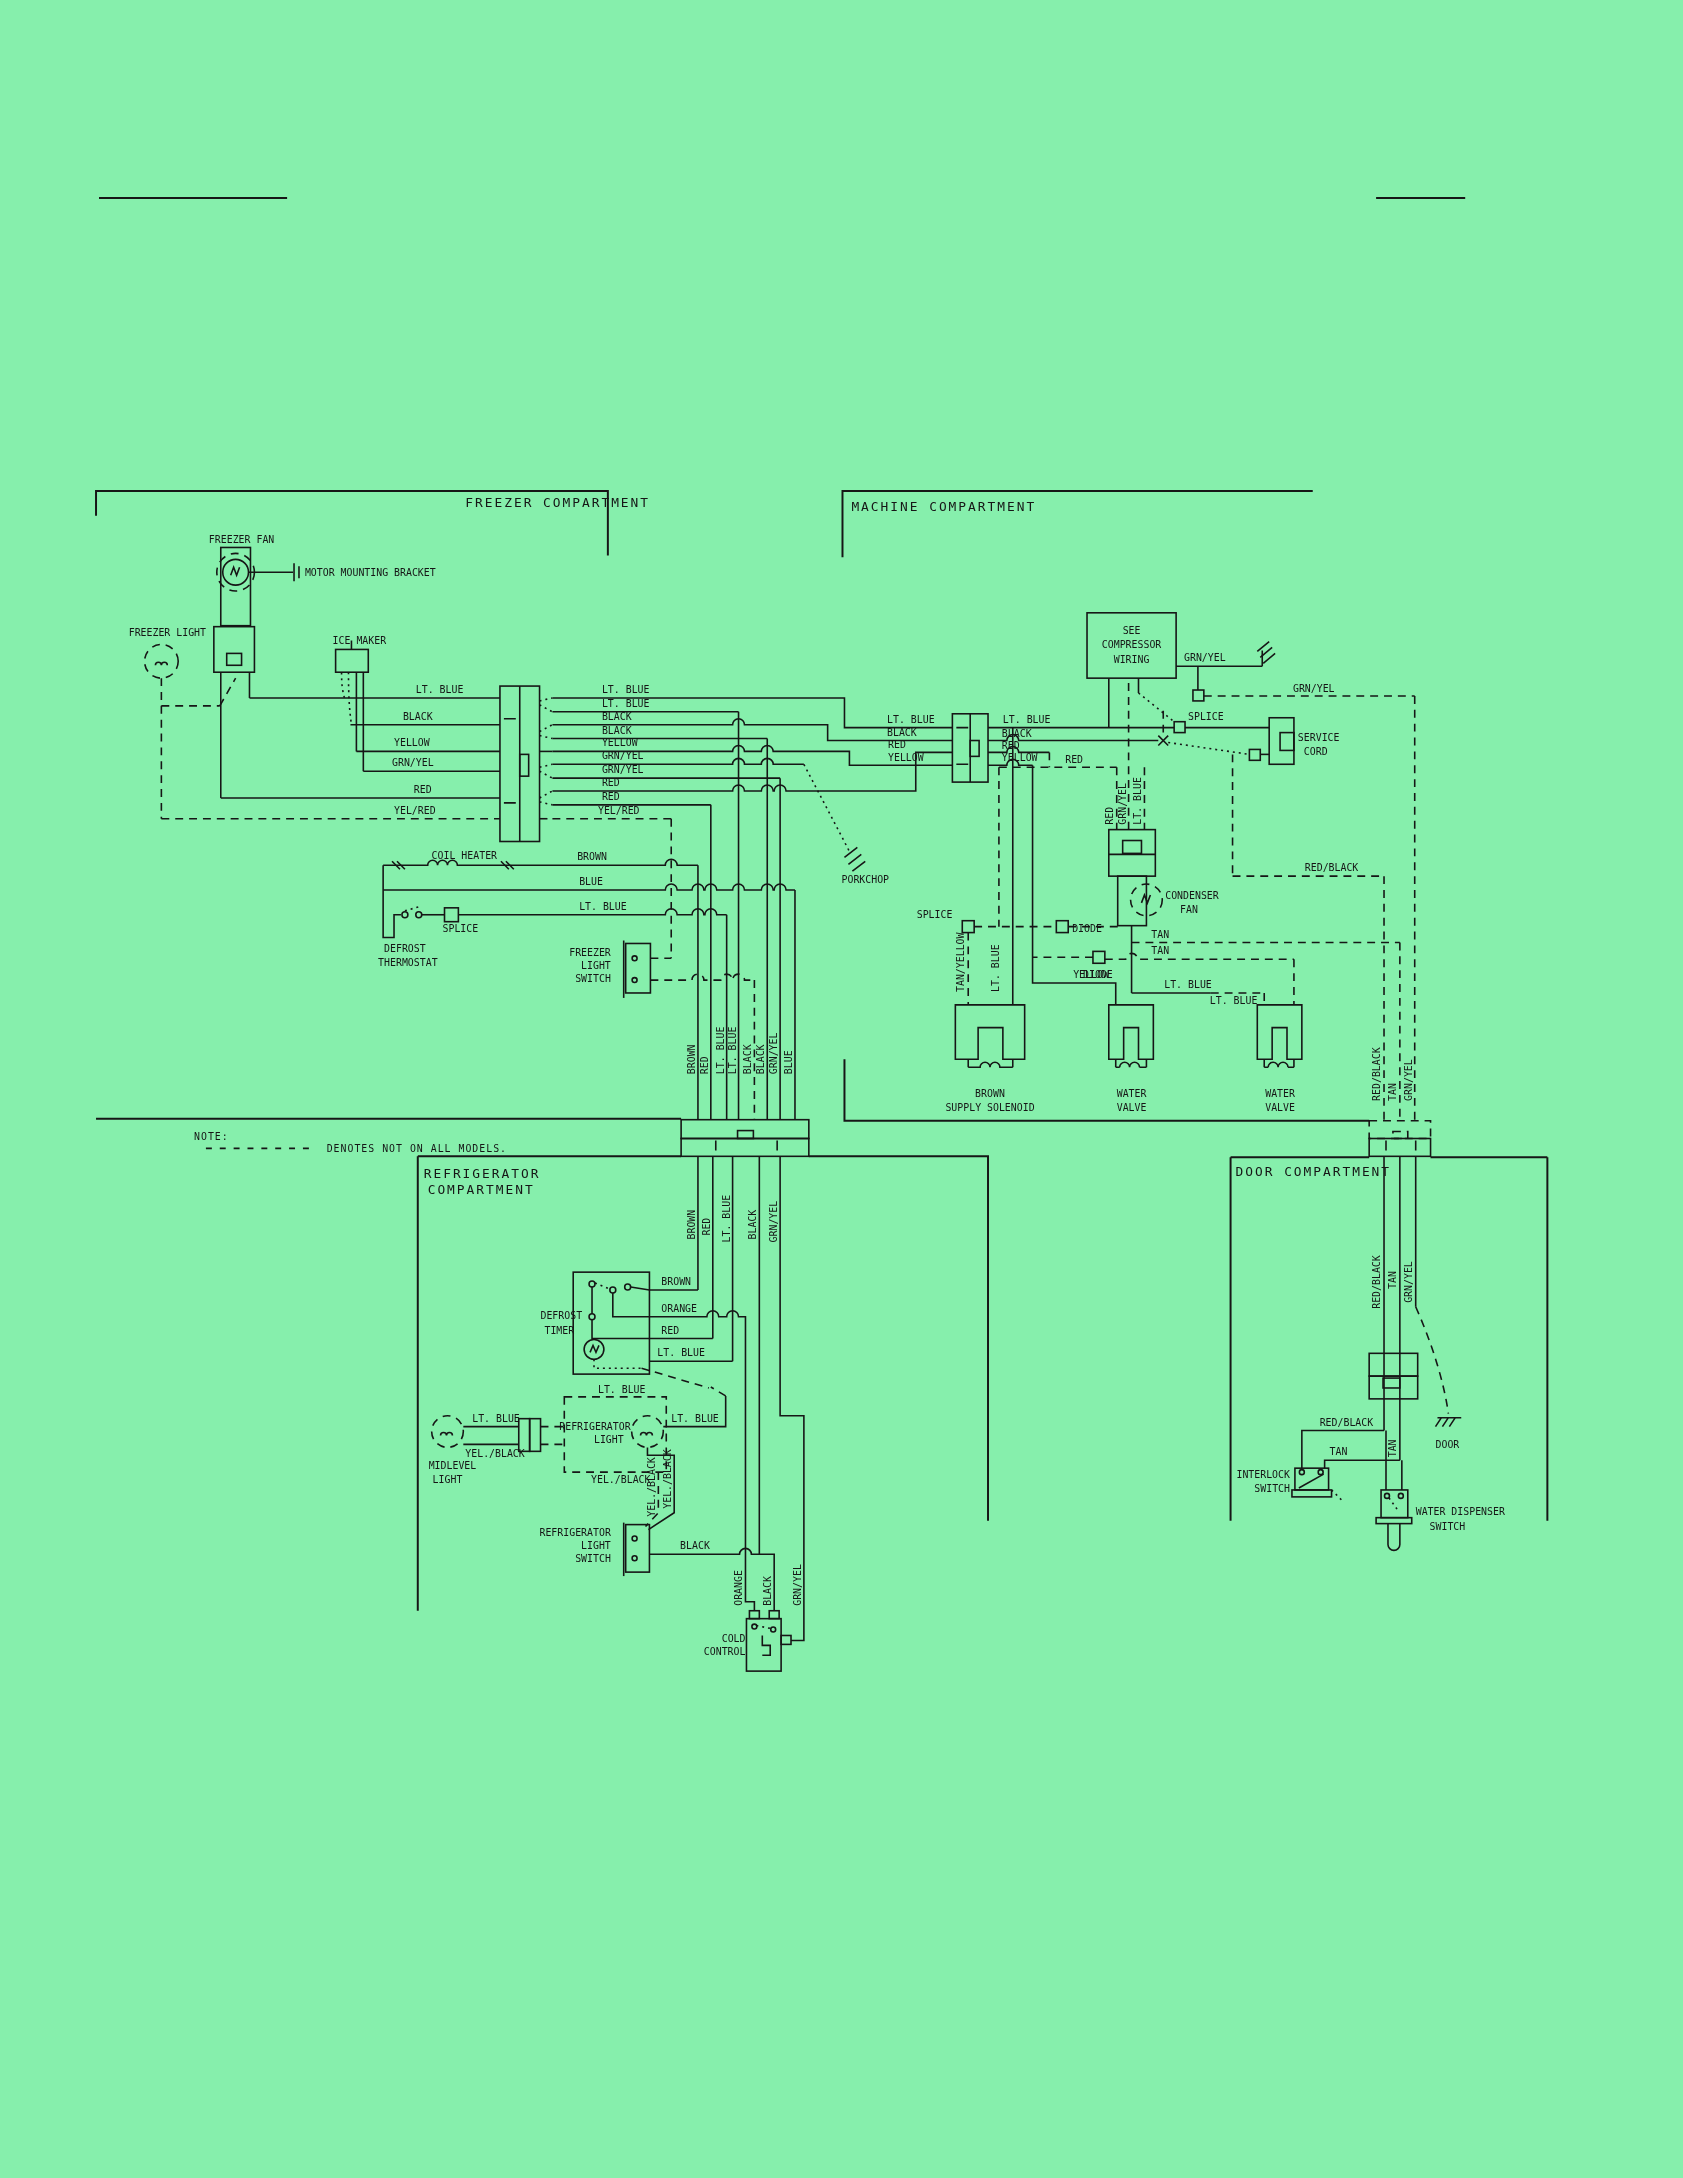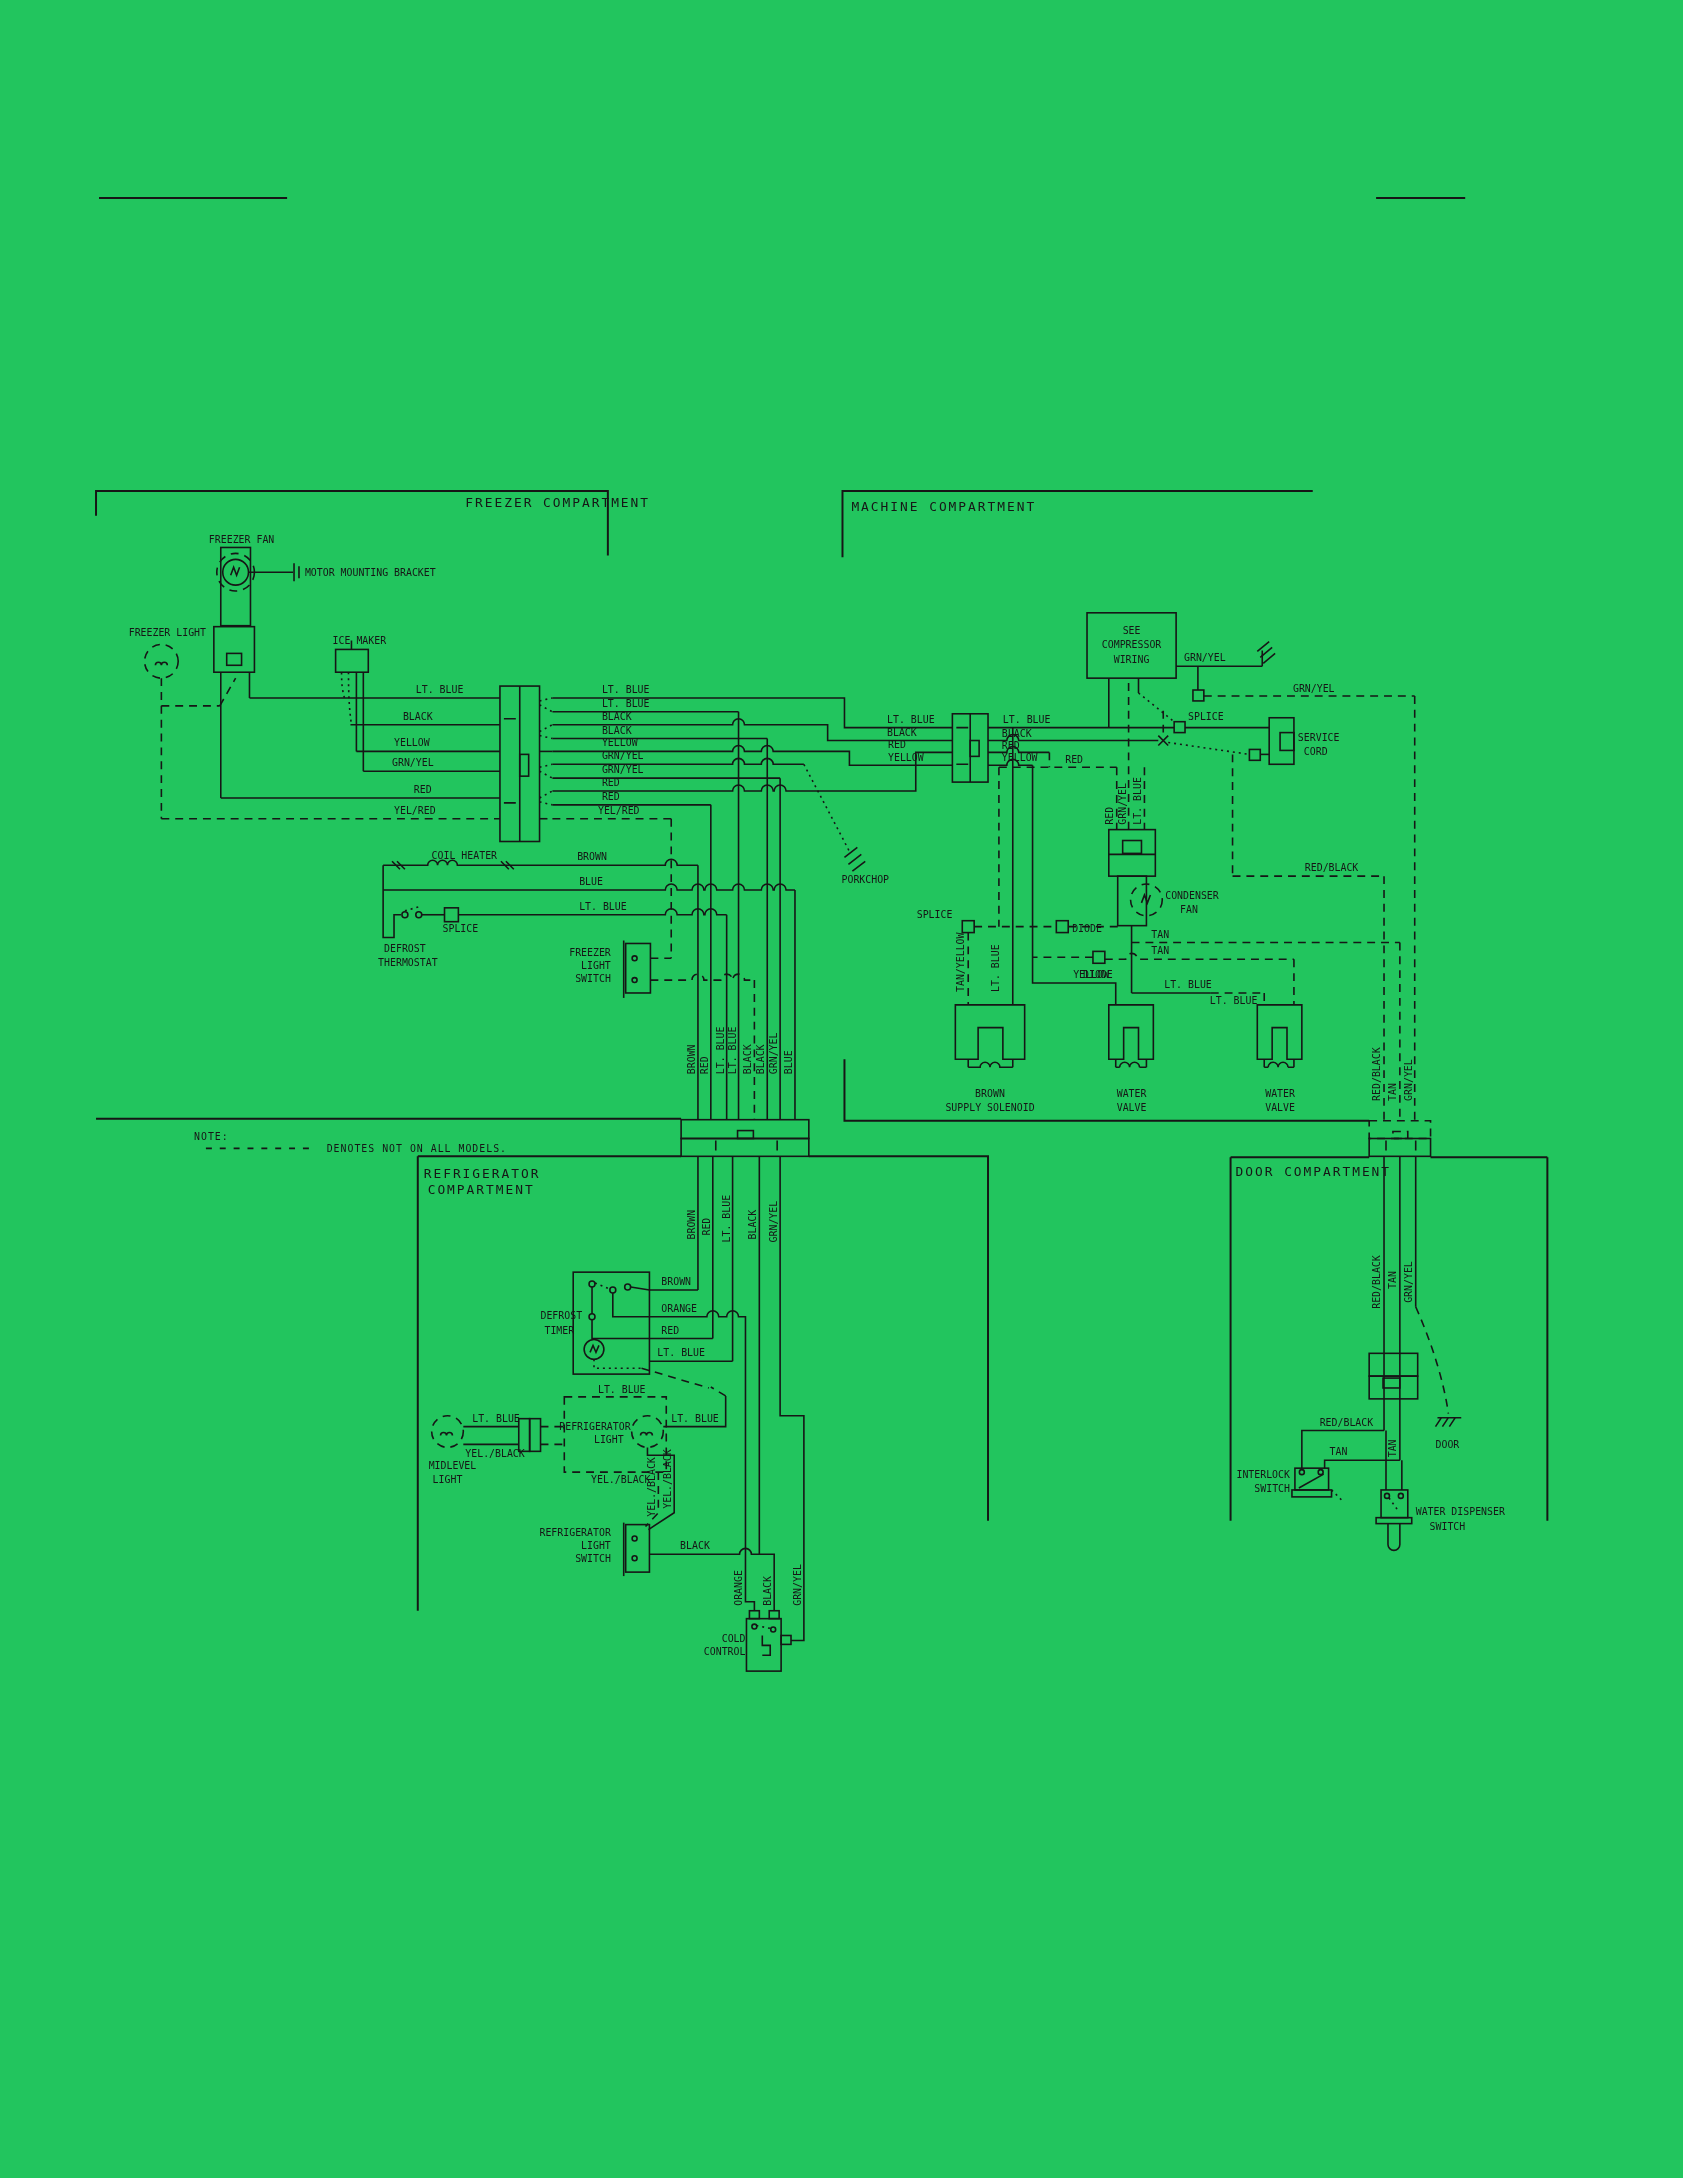--- a/index.html
+++ b/index.html
@@ -1,16 +1,16 @@
 <!DOCTYPE html>
 <html><head>
 <meta charset="utf-8">
 <style>
   html,body{margin:0;padding:0;background:#ffffff;}
-  .page{position:relative;width:1683px;height:2178px;background:#22c55e;}
+  .page{position:relative;width:1683px;height:2178px;background:#86efac;}
   svg{display:block;}
   text{fill:#161616;font-family:"DejaVu Sans Mono","Liberation Mono",monospace;}
   .t{font-size:13px;letter-spacing:2px;}
   .w{font-size:10px;}
   .c{font-size:10px;}
   .n{font-size:10px;letter-spacing:1px;}
   .ln{stroke:#161616;fill:none;stroke-width:1.6;}
   .bd{stroke:#161616;fill:none;stroke-width:2;}
   .d{stroke-dasharray:8 6;}
   .dt{stroke-dasharray:2 4;}

